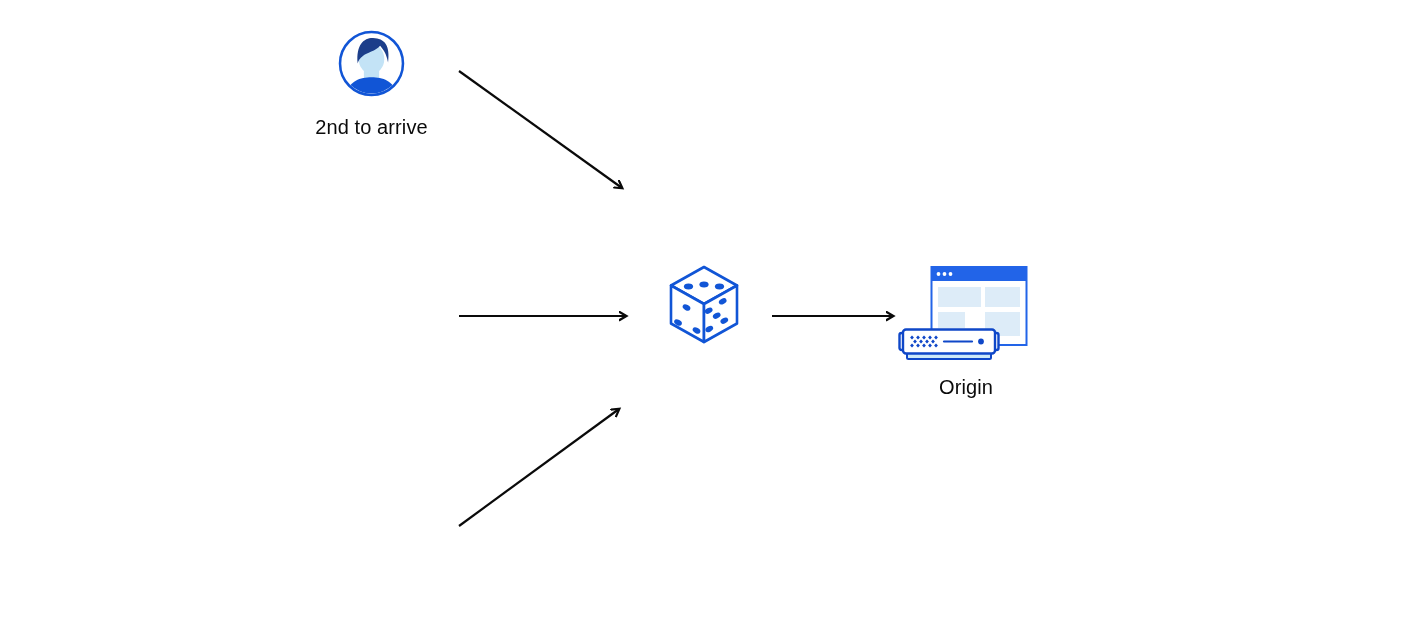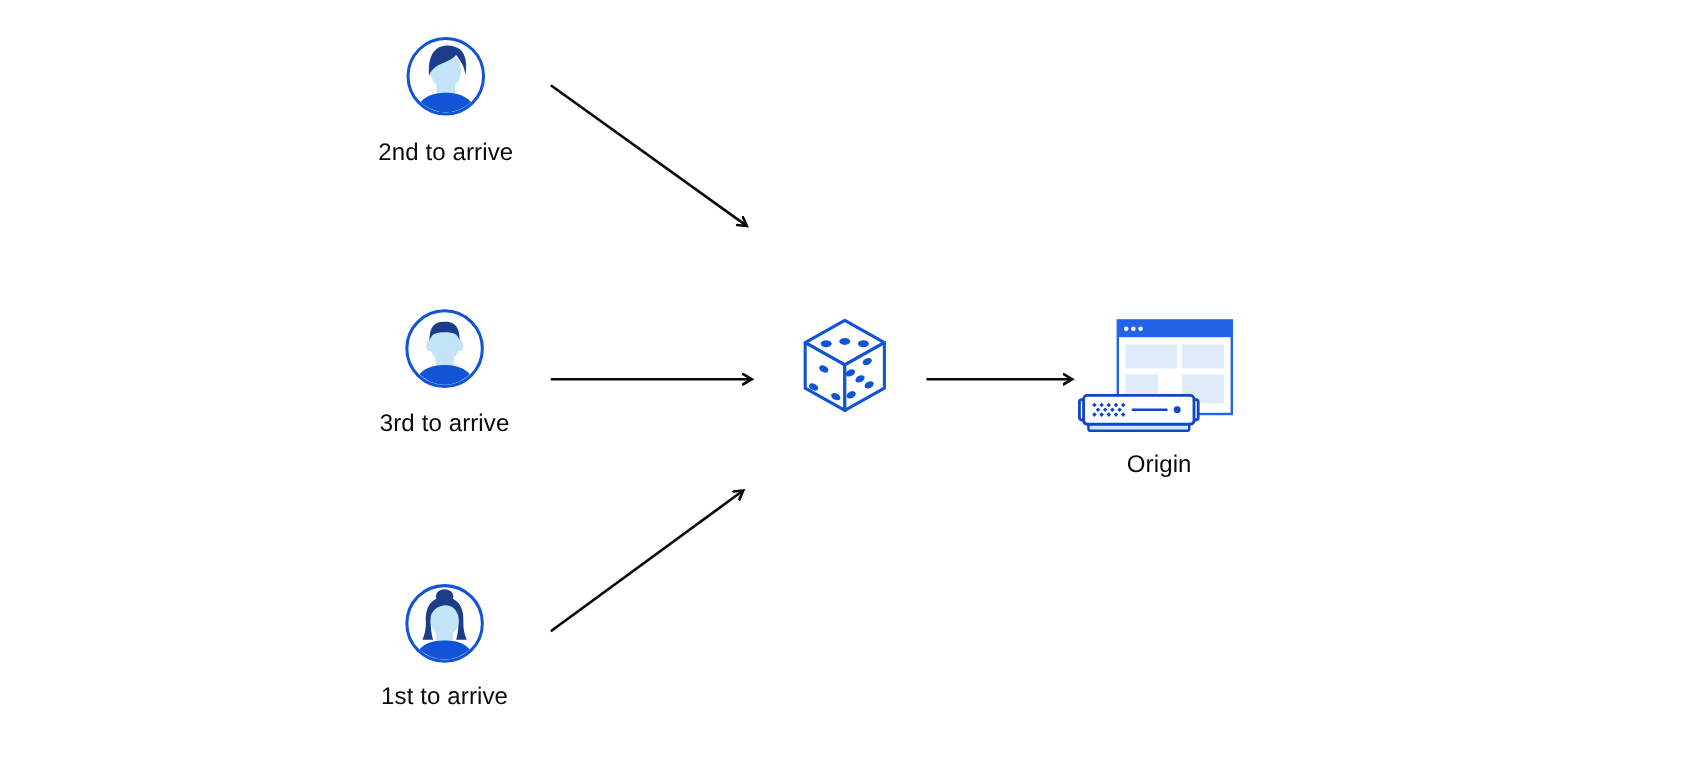--- a/index.html
+++ b/index.html
@@ -79,68 +79,21 @@
           <path d="M19.4,33 C17.5,14 26,7.5 34.5,7.8 C46,8.2 51.5,15 49.3,32
                    C48.2,26 46.5,21.5 41.5,15.5 C37.5,20.5 28,22.5 24.5,25.5
                    C21.5,28 20,30 19.4,33 Z" class="f-navy"></path>
         </g>
         <circle cx="33" cy="33" r="31" class="ring"></circle>
       </svg>
     </span>
     <div class="label">2nd to arrive</div>
   </div>
 
-  <div class="node v2">
-    <span class="icon">
-      <svg viewBox="0 0 66 66" width="67" height="67">
-        <defs>
-            <clipPath id="c2">
-              <circle cx="33" cy="33" r="29.6"></circle>
-            </clipPath>
-          </defs>
-        <g clip-path="url(#c2)">
-          <rect x="25.5" y="38" width="15" height="14" class="f-skin"></rect>
-          <path d="M7,66 C10,50.5 21,46.5 33,46.5 C45,46.5 56,50.5 59,66 Z" class="f-blue"></path>
-          <ellipse cx="20.6" cy="30.5" rx="3" ry="4.4" class="f-skin"></ellipse>
-          <ellipse cx="45.4" cy="30.5" rx="3" ry="4.4" class="f-skin"></ellipse>
-          <ellipse cx="33" cy="29" rx="12.4" ry="14.2" class="f-skin"></ellipse>
-          <path d="M20.6,27 C20.6,17 23,11 33,11 C43,11 45.4,17 45.4,27
-                   C44,21 41,19.5 33,19.5 C25,19.5 22.2,21 20.6,27 Z" class="f-navy"></path>
-        </g>
-        <circle cx="33" cy="33" r="31" class="ring"></circle>
-      </svg>
-    </span>
-    <div class="label">3rd to arrive</div>
-  </div>
 
-  <div class="node v3">
-    <span class="icon">
-      <svg viewBox="0 0 66 66" width="67" height="67">
-        <defs>
-            <clipPath id="c3">
-              <circle cx="33" cy="33" r="29.6"></circle>
-            </clipPath>
-          </defs>
-        <g clip-path="url(#c3)">
-          <rect x="26" y="39" width="14" height="13" class="f-skin"></rect>
-          <path d="M7,66 C10,50.5 21,47 33,47 C45,47 56,50.5 59,66 Z" class="f-blue"></path>
-          <ellipse cx="33" cy="10.5" rx="7.2" ry="5.6" class="f-navy"></ellipse>
-          <path d="M33,11.5 C22,11.5 17,20 17.6,31 C17.9,37.5 16.5,42.5 14.8,46.5
-                   L23.5,46.5 C22,41 21.4,36 21.6,30.5 L44.4,30.5
-                   C44.6,36 44,41 42.5,46.5 L51.2,46.5
-                   C49.5,42.5 48.1,37.5 48.4,31 C49,20 44,11.5 33,11.5 Z" class="f-navy"></path>
-          <ellipse cx="33" cy="30" rx="11.6" ry="13.6" class="f-skin"></ellipse>
-          <path d="M22,26 C22,17 26,13.5 33,13.5 C40,13.5 44,17 44,26
-                   C42,20.5 39,18.5 33.5,18 C28,18.5 24,21 22,26 Z" class="f-navy"></path>
-        </g>
-        <circle cx="33" cy="33" r="31" class="ring"></circle>
-      </svg>
-    </span>
-    <div class="label">1st to arrive</div>
-  </div>
 
   <div class="node dice-node">
     <span class="icon">
       <svg viewBox="0 0 76 82" width="76" height="82">
         <path class="die-face" d="M38,3 L71,21.5 L38,40 L5,21.5 Z"></path>
         <path class="die-face" d="M5,21.5 L38,40 L38,78 L5,59.5 Z"></path>
         <path class="die-face" d="M38,40 L71,21.5 L71,59.5 L38,78 Z"></path>
 
         <ellipse class="die-dot" cx="22.5" cy="22.5" rx="4.6" ry="2.9"></ellipse>
         <ellipse class="die-dot" cx="38" cy="20.5" rx="4.6" ry="2.9"></ellipse>

